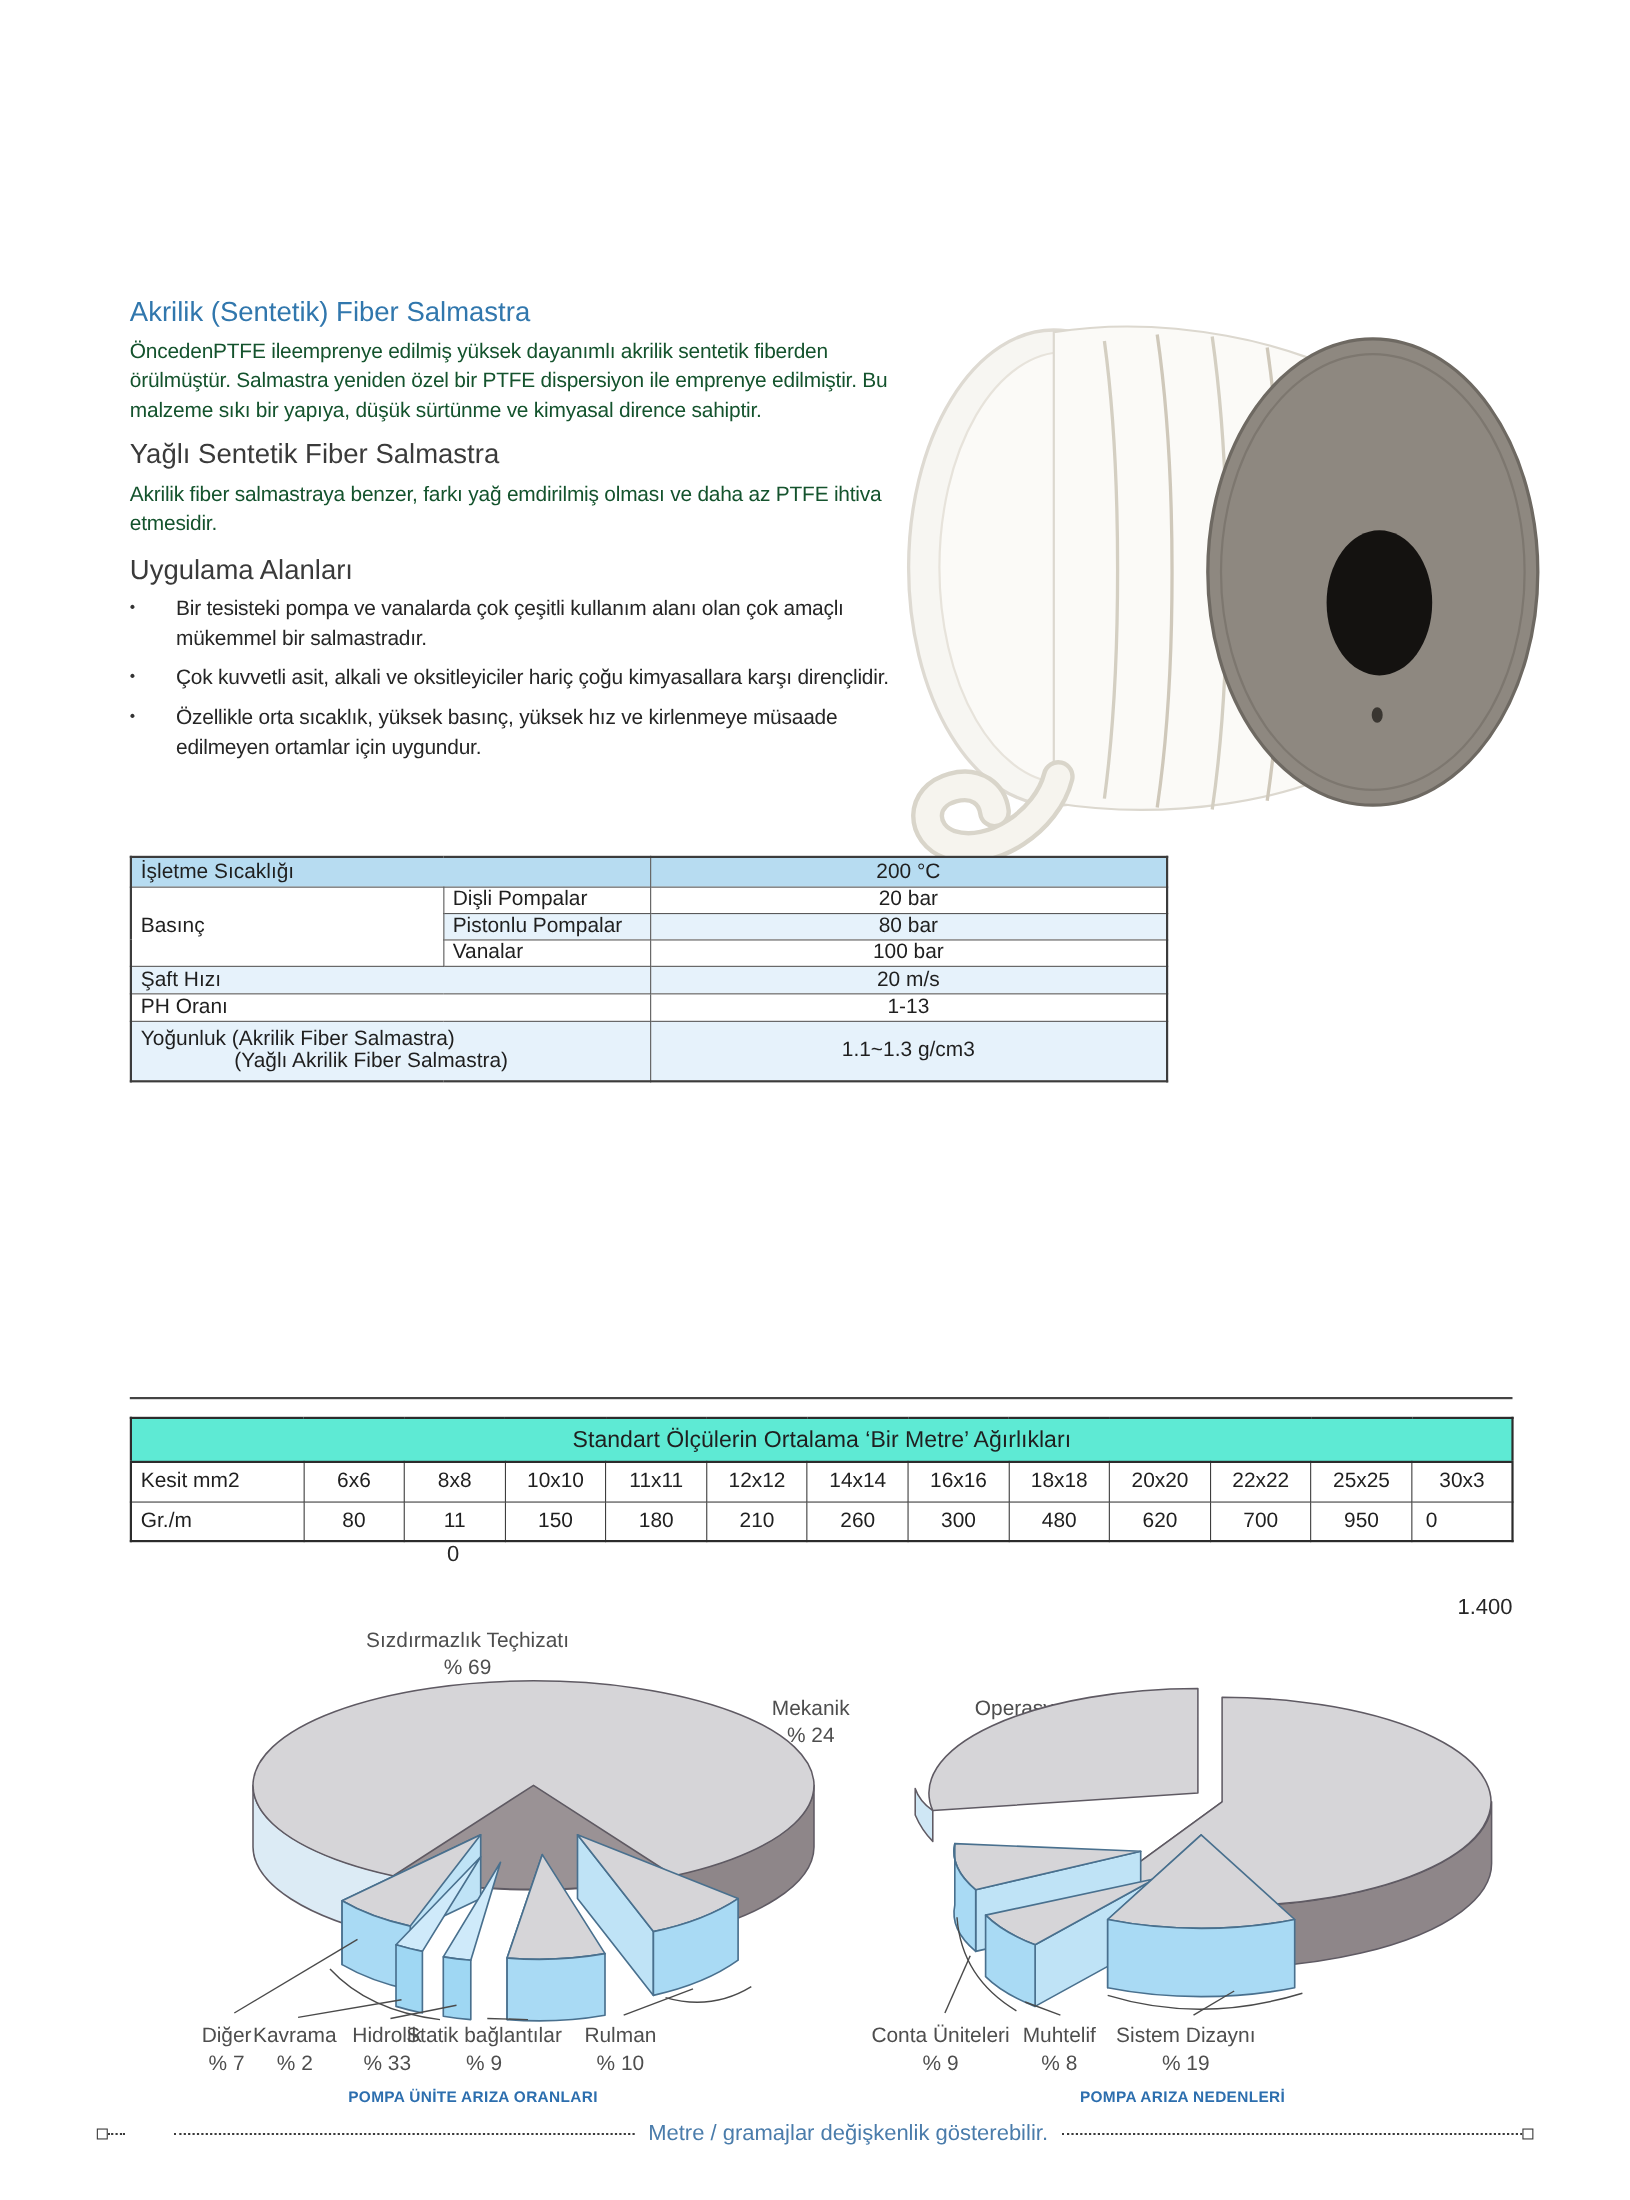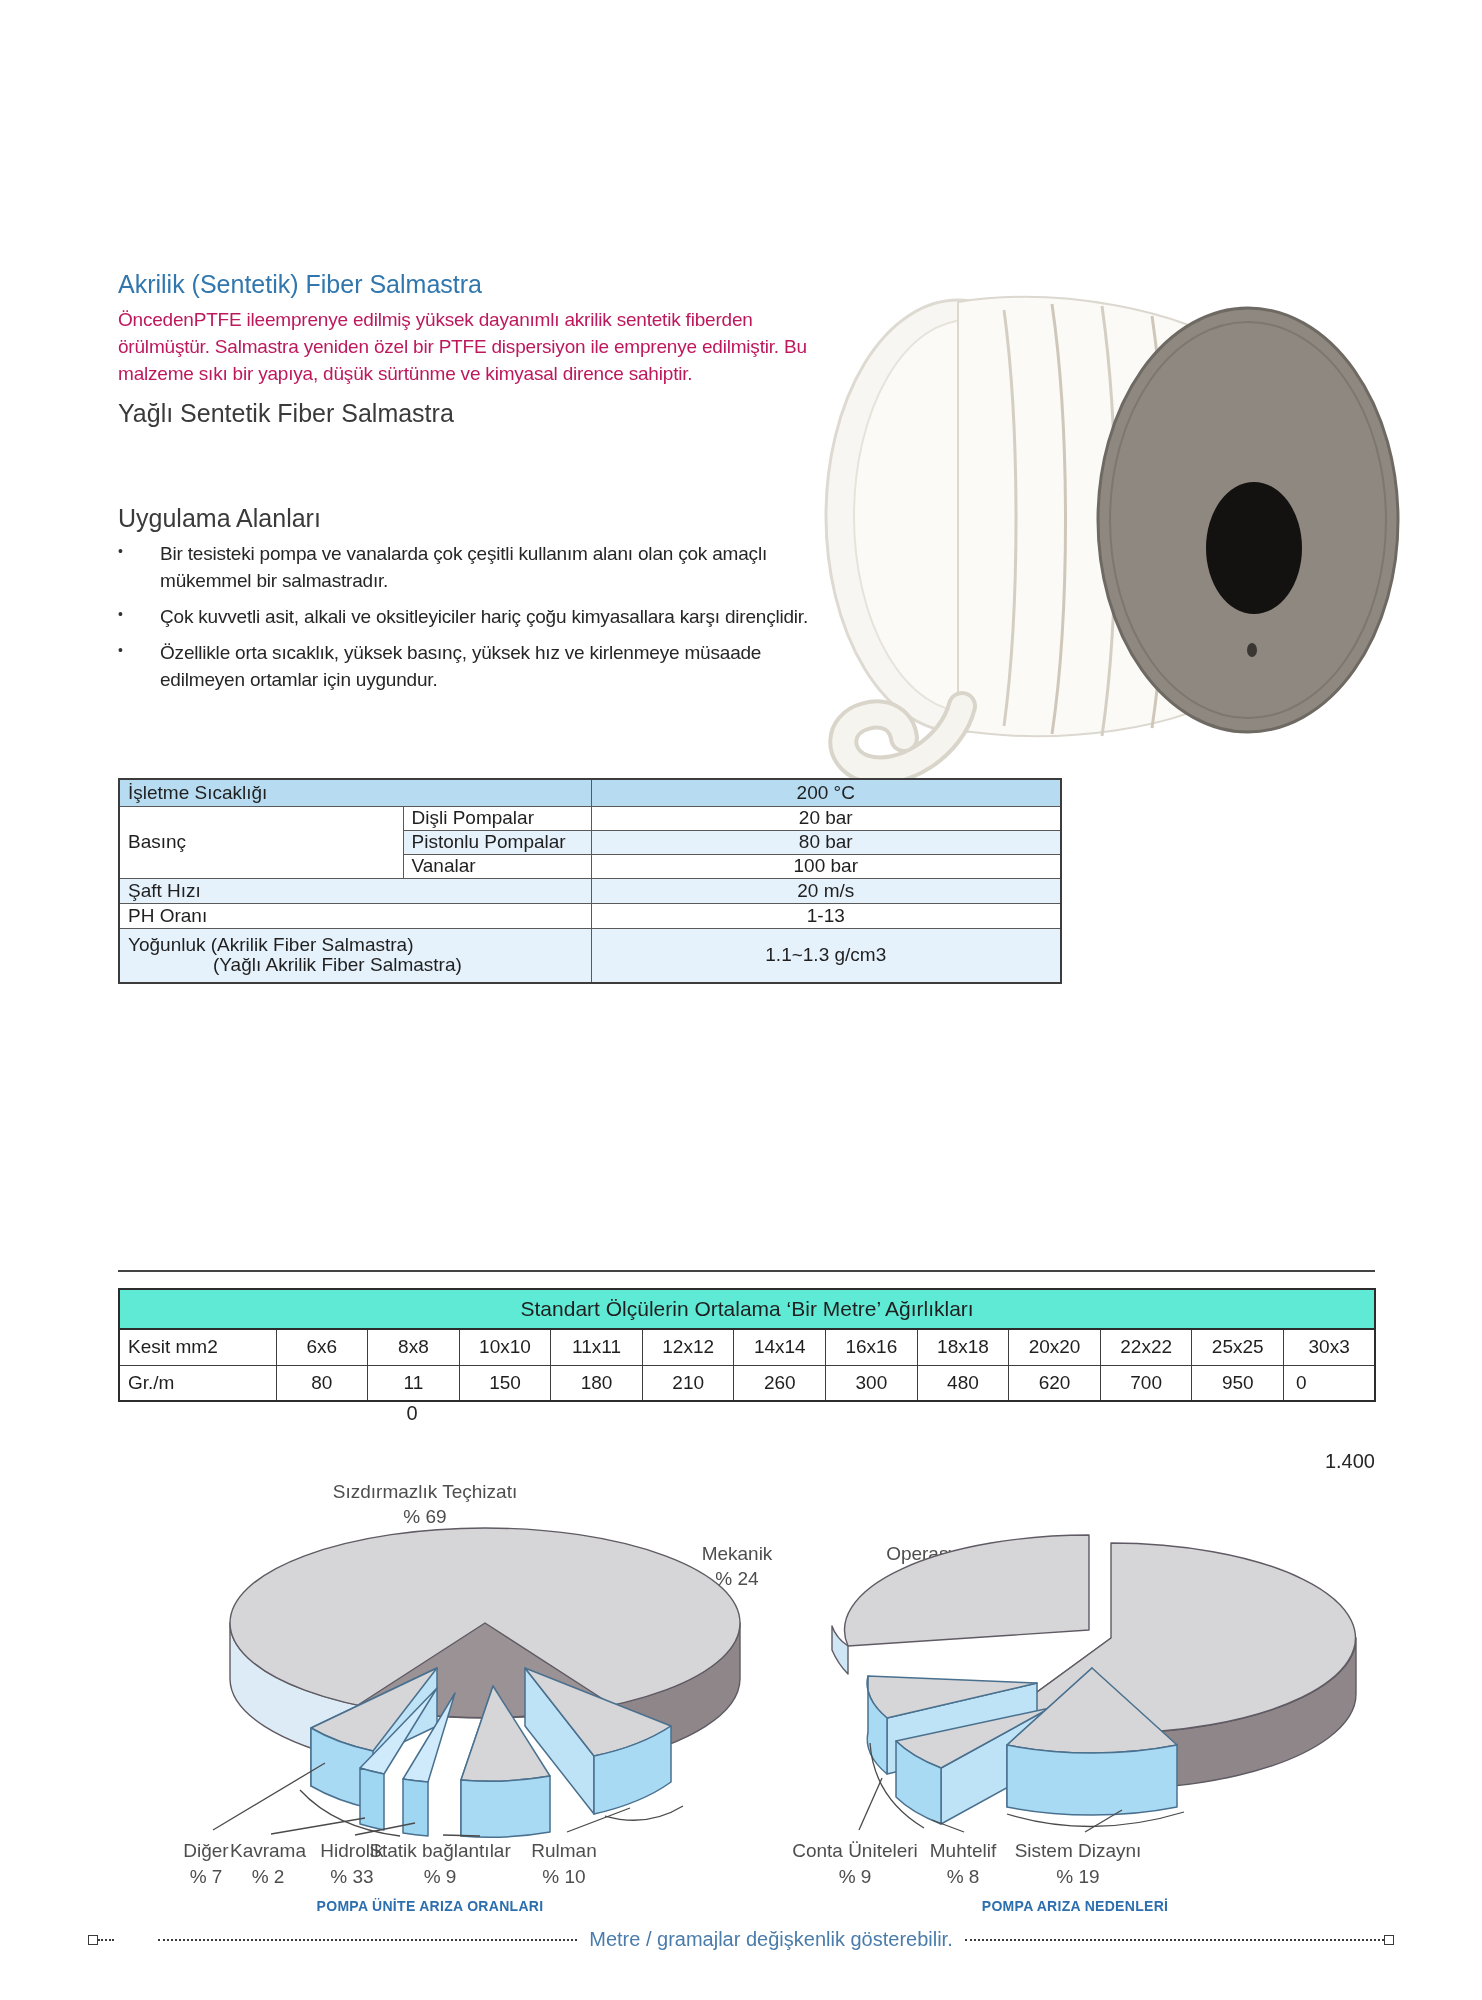--- a/index.html
+++ b/index.html
@@ -3,21 +3,21 @@
 <meta charset="utf-8">
 <style>
   html,body{margin:0;padding:0;background:#fff;}
   .page{position:relative;width:1482px;height:2000px;background:#ffffff;overflow:hidden;
         font-family:"Liberation Sans",sans-serif;color:#262626;}
   .abs{position:absolute;}
   .h1{font-size:37px;color:#1c5a9c;letter-spacing:.5px;font-weight:400;}
   .h2{font-size:25px;font-weight:400;}
   .h2.blue{color:#3177ad;}
   .h2.dark{color:#3a3a3a;}
-  .body-text{font-size:19px;line-height:27px;letter-spacing:-.2px;color:#be185d;width:700px;}
+  .body-text{font-size:19px;line-height:27px;letter-spacing:-.2px;color:#14532d;width:700px;}
   .bullets{width:700px;}
   .bullet-item{display:flex;margin-bottom:9px;}
   .bullet-dot{width:42px;flex:0 0 42px;font-size:14px;padding-top:3px;color:#333;}
   .bullet-text{font-size:19px;line-height:27px;letter-spacing:-.2px;flex:1;}
   
   table.spec{border-collapse:collapse;table-layout:fixed;width:942px;font-size:19px;color:#1f1f1f;}
   table.spec td{border:1px solid #595959;padding:0 8px;line-height:1.05;overflow:hidden;}
   table.spec{border:2px solid #3c3c3c;}
   .bg-b{background:#b7dcf1;}
   .bg-l{background:#e6f2fb;}
@@ -42,20 +42,21 @@
 </head>
 <body>
 
 <div class="page">
 
 
   <div class="abs h2 blue" style="left:118px;top:270px;">Akrilik (Sentetik) Fiber Salmastra</div>
   <div class="abs body-text" style="left:118px;top:306px;">ÖncedenPTFE ileemprenye edilmiş yüksek dayanımlı akrilik sentetik fiberden örülmüştür. Salmastra yeniden özel bir PTFE dispersiyon ile emprenye edilmiştir. Bu malzeme sıkı bir yapıya, düşük sürtünme ve kimyasal dirence sahiptir.</div>
 
   <div class="abs h2 dark" style="left:118px;top:399px;">Yağlı Sentetik Fiber Salmastra</div>
+  <div class="abs body-text" style="left:118px;top:436px;">Akrilik fiber salmastraya benzer, farkı yağ emdirilmiş olması ve daha az PTFE ihtiva etmesidir.</div>
 
   <div class="abs h2 dark" style="left:118px;top:504px;">Uygulama Alanları</div>
   <div class="abs bullets" style="left:118px;top:540px;">
     <div class="bullet-item">
       <span class="bullet-dot">•</span>
       <span class="bullet-text">Bir tesisteki pompa ve vanalarda çok çeşitli kullanım alanı olan çok amaçlı mükemmel bir salmastradır.</span>
     </div>
     <div class="bullet-item">
       <span class="bullet-dot">•</span>
       <span class="bullet-text">Çok kuvvetli asit, alkali ve oksitleyiciler hariç çoğu kimyasallara karşı dirençlidir.</span>

